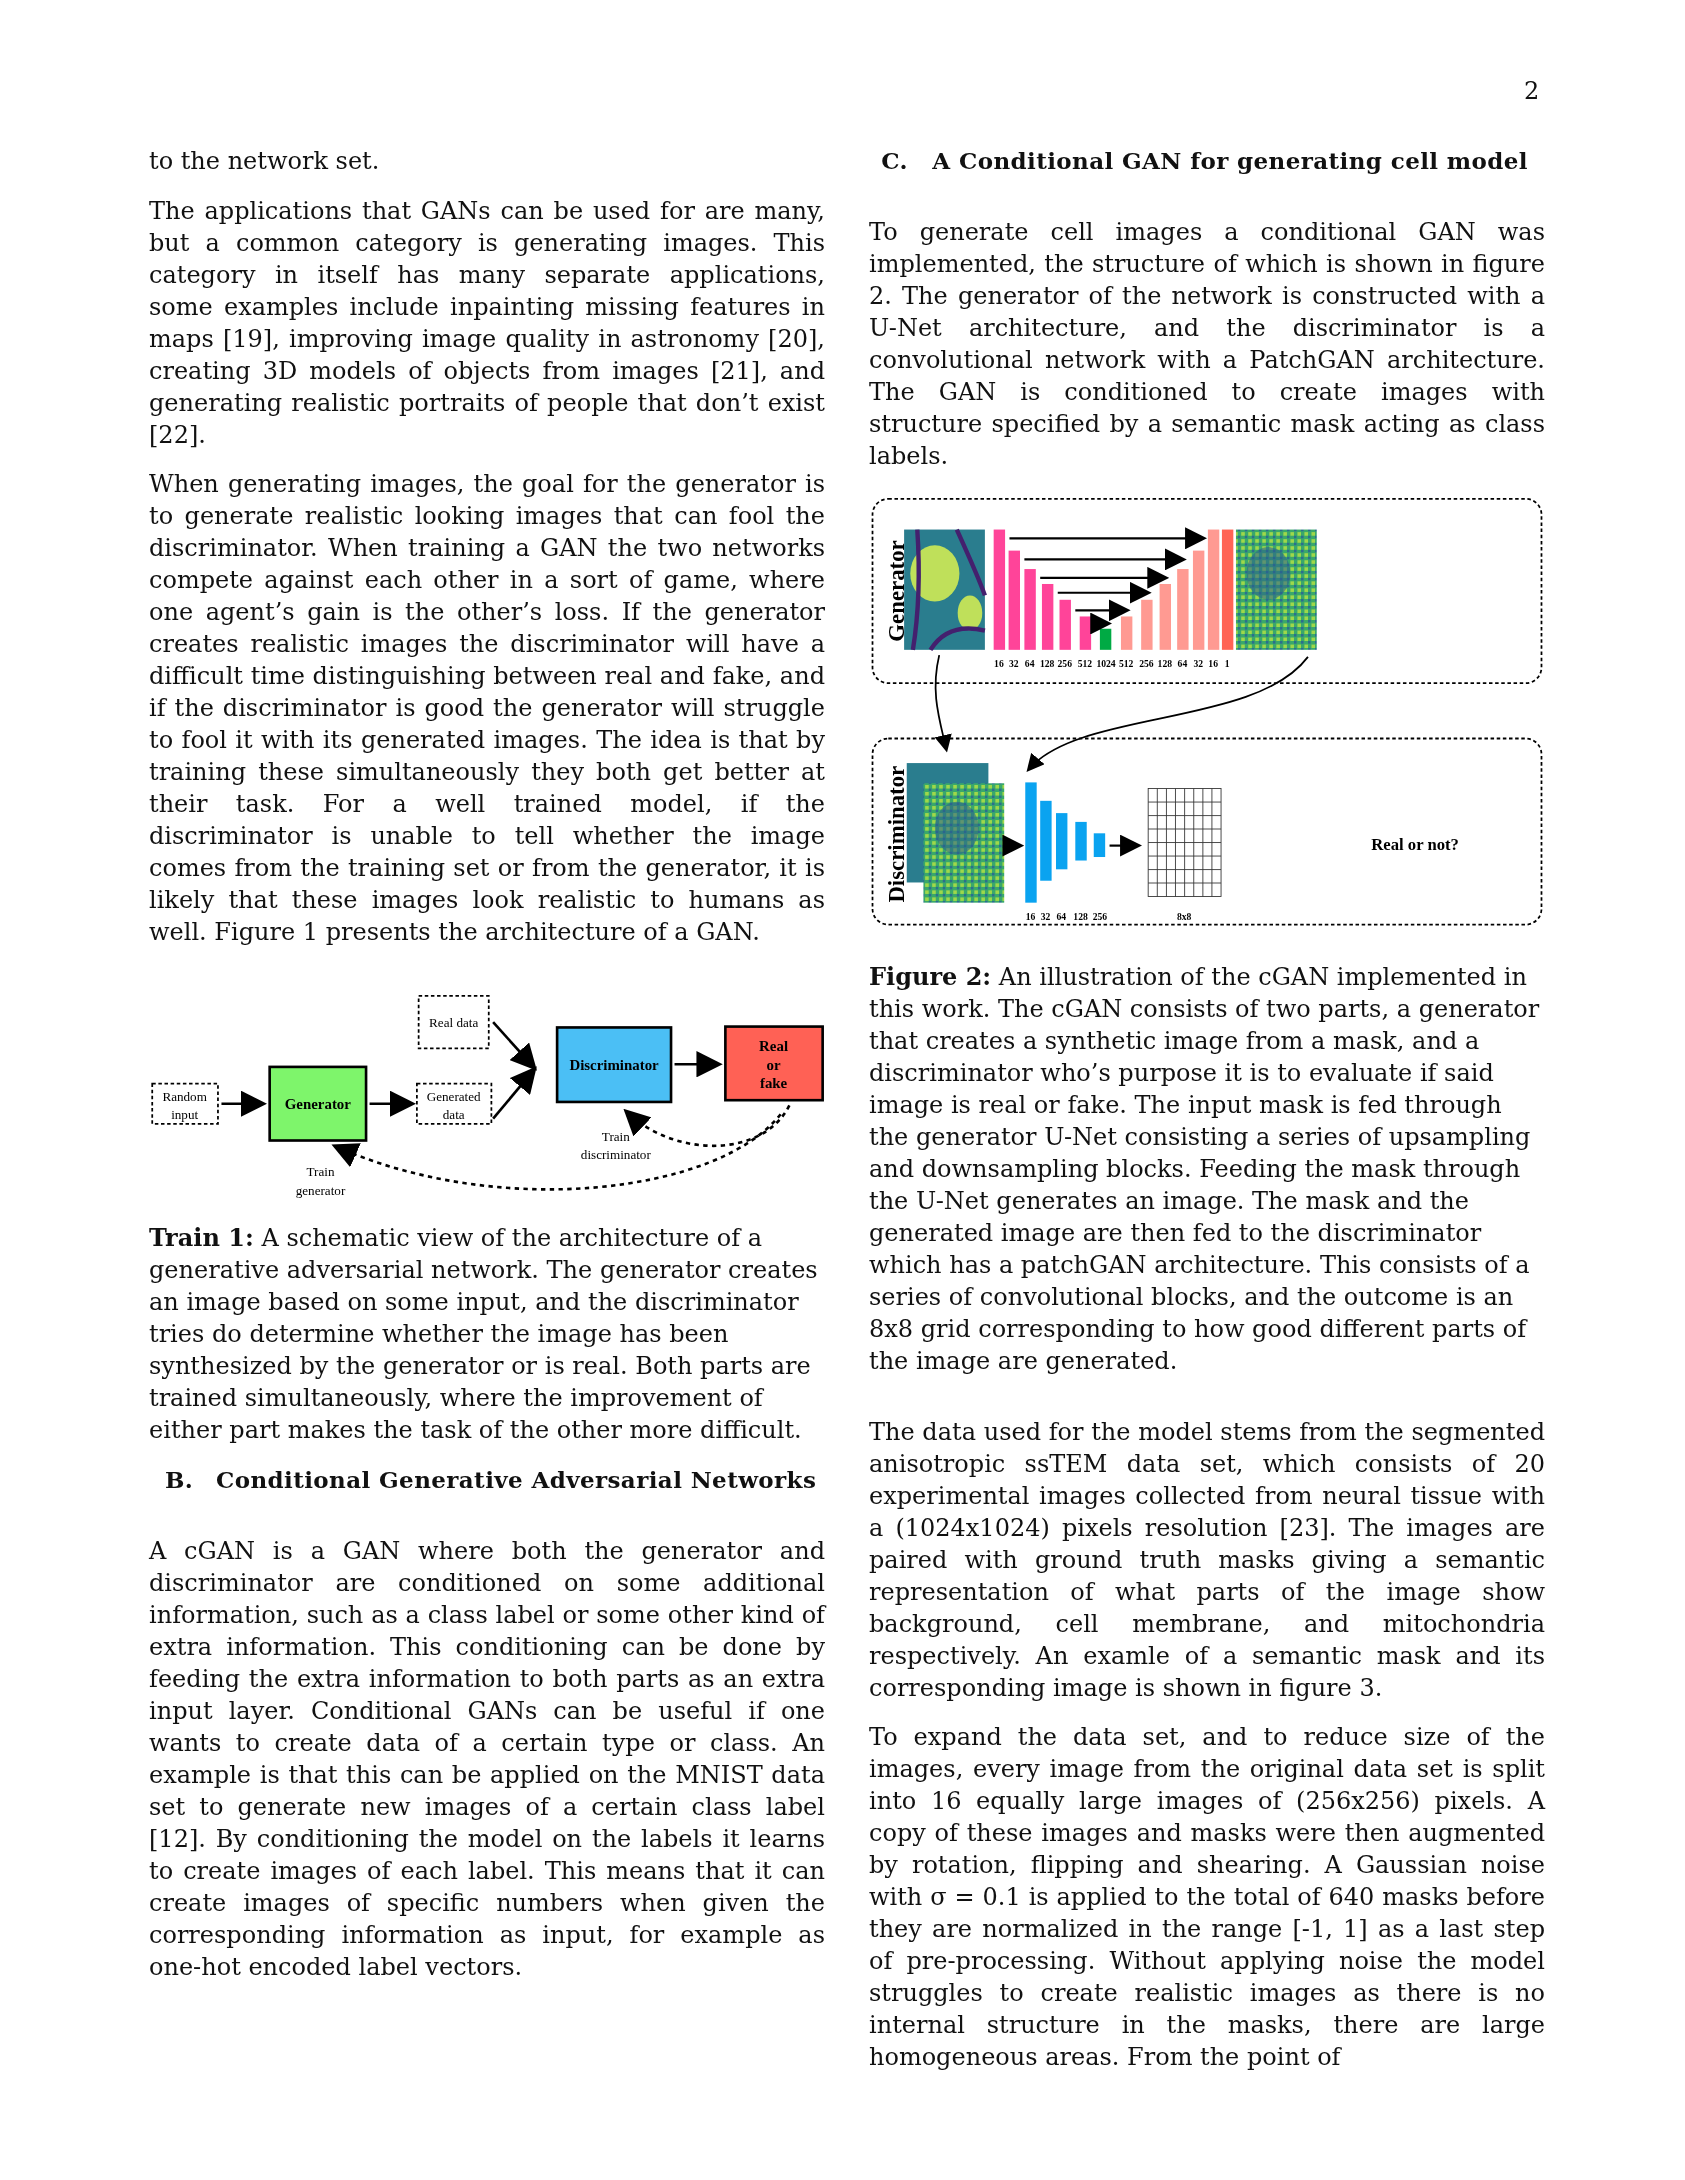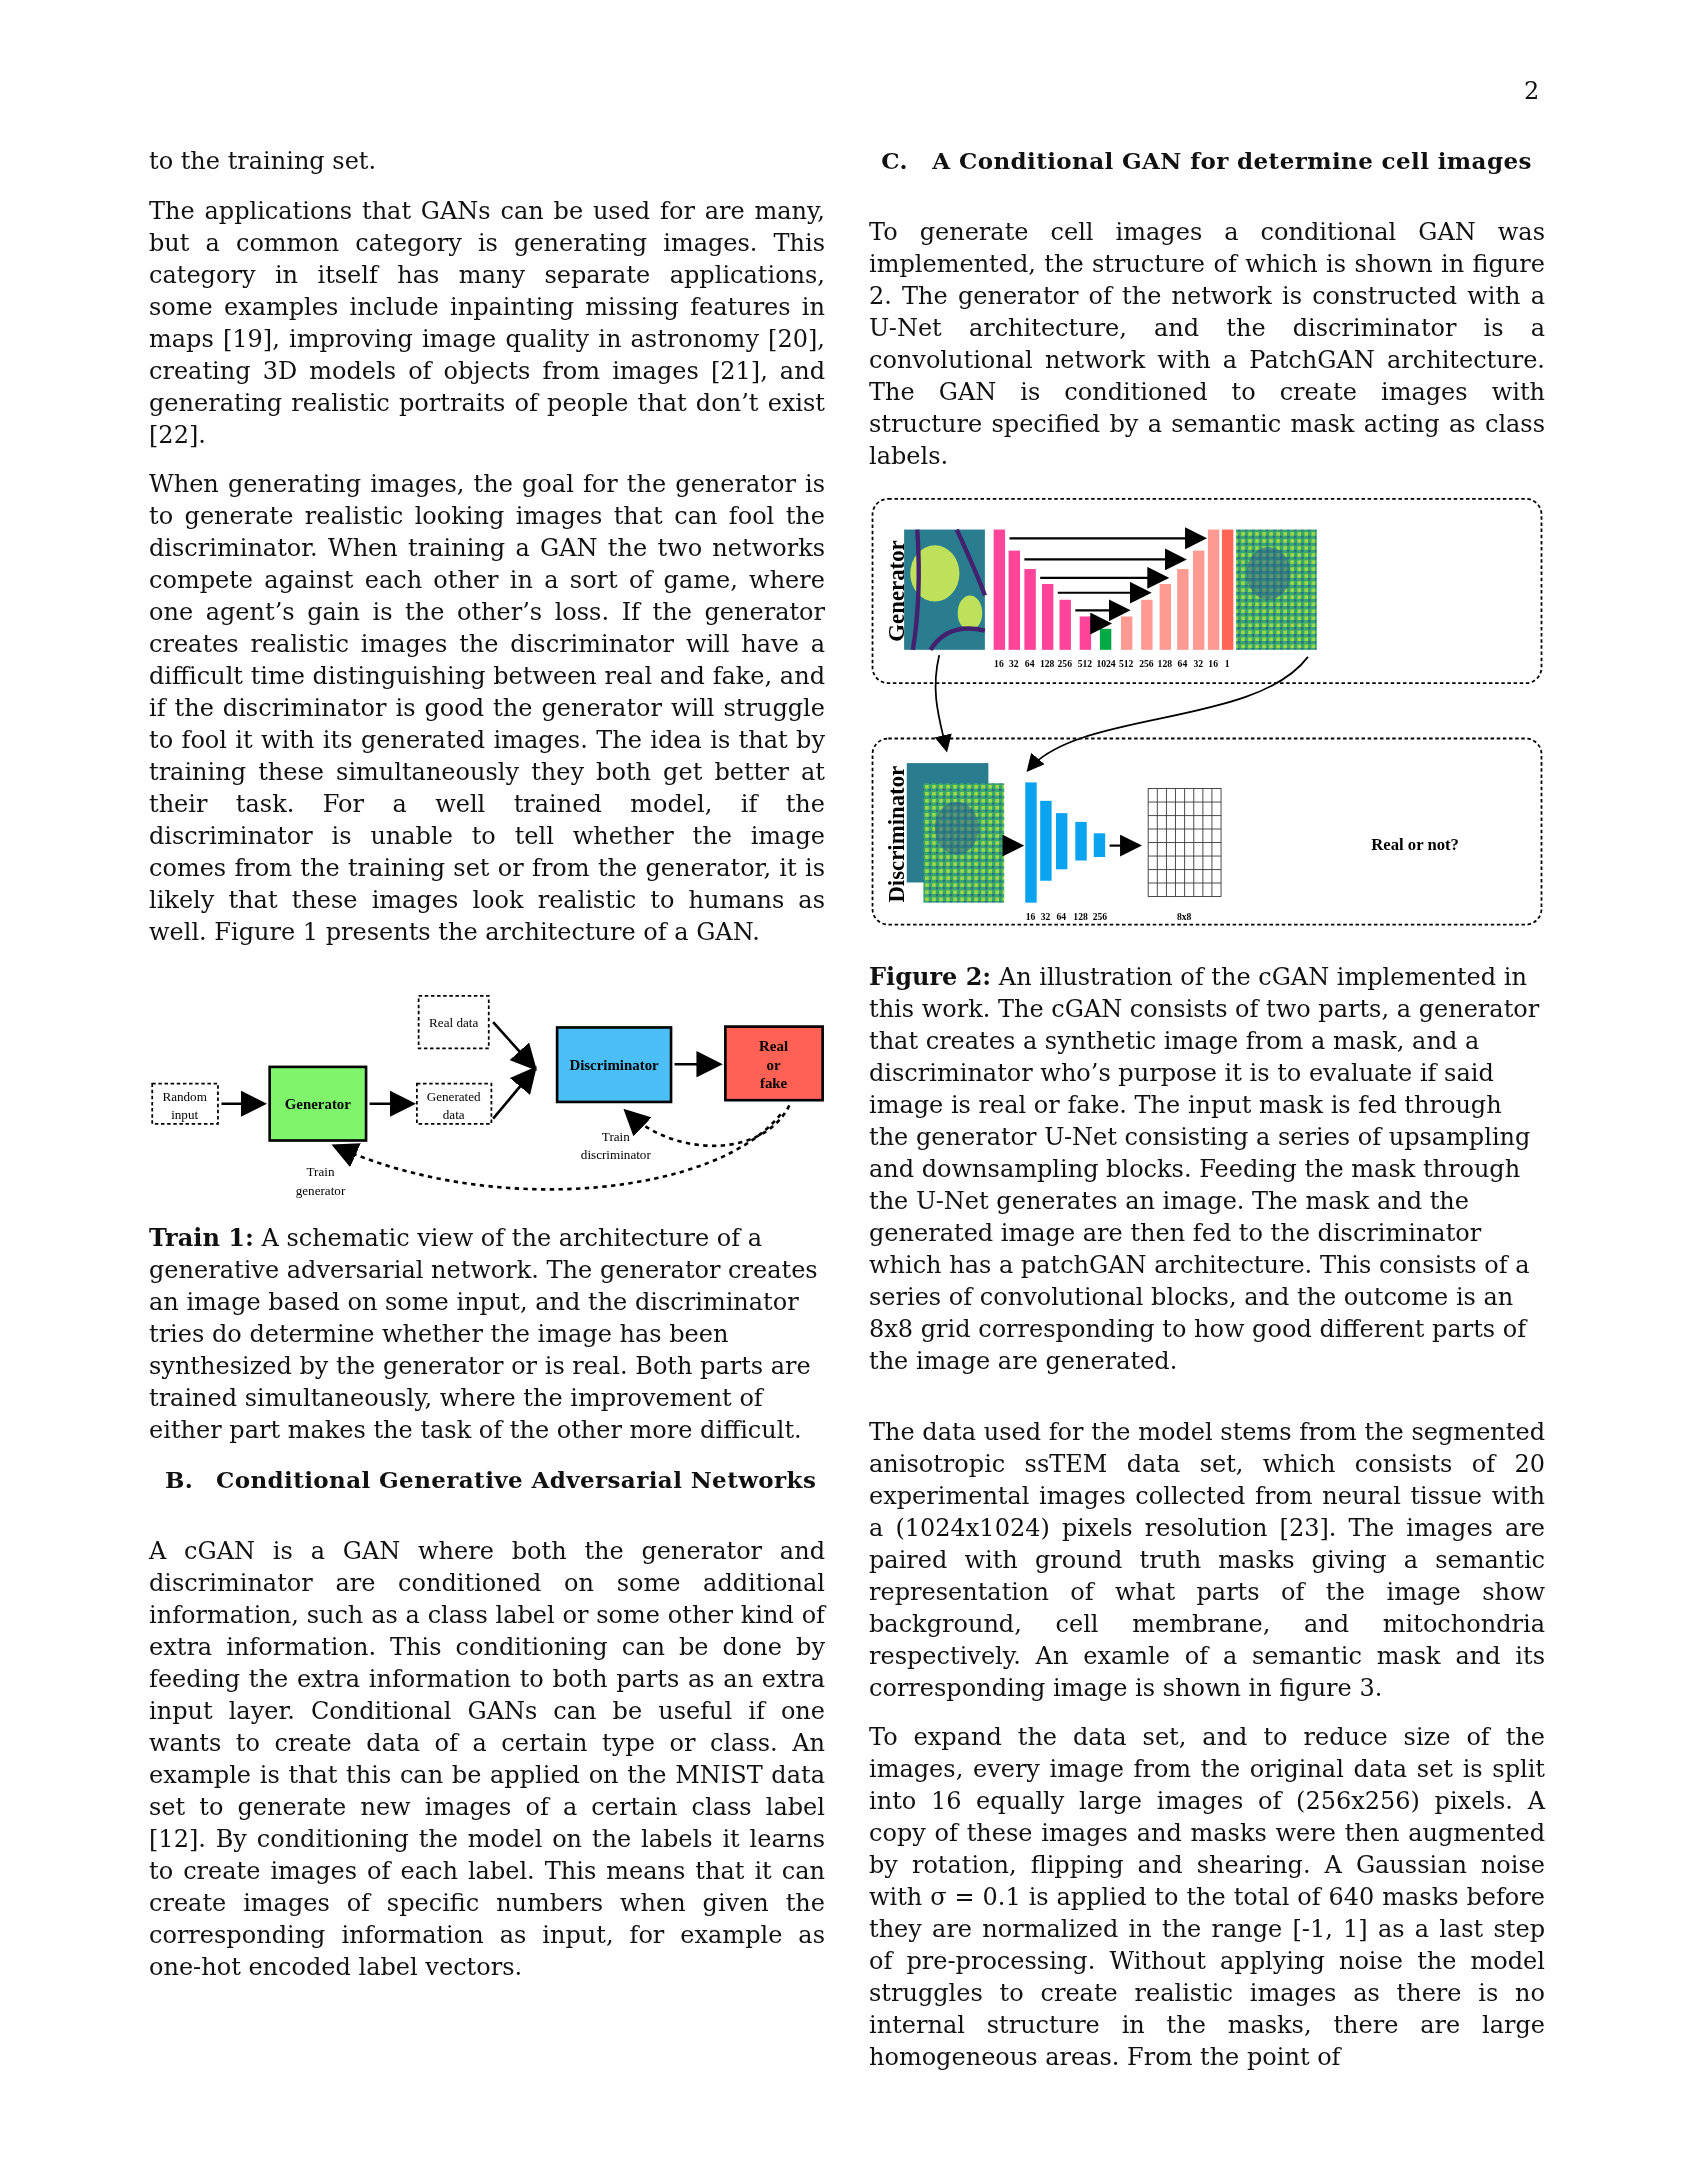--- a/index.html
+++ b/index.html
@@ -16,21 +16,21 @@
   .caption { text-align: left; }
   .fig { position: relative; }
   svg text { font-family: "Liberation Serif", "DejaVu Serif", serif; }
 </style>
 </head>
 <body>
 
 <div class="page-num">2</div>
 
 <div class="col left">
-  <p style="margin-bottom:17.6px">to the training set.</p>
+  <p style="margin-bottom:17.6px">to the network set.</p>
   <p>The applications that GANs can be used for are many, but a common category is generating images. This category in itself has many separate applications, some examples include inpainting missing features in maps [19], improving image quality in astronomy [20], creating 3D models of objects from images [21], and generating realistic portraits of people that don’t exist [22].</p>
   <p>When generating images, the goal for the generator is to generate realistic looking images that can fool the discriminator. When training a GAN the two networks compete against each other in a sort of game, where one agent’s gain is the other’s loss. If the generator creates realistic images the discriminator will have a difficult time distinguishing between real and fake, and if the discriminator is good the generator will struggle to fool it with its generated images. The idea is that by training these simultaneously they both get better at their task. For a well trained model, if the discriminator is unable to tell whether the image comes from the training set or from the generator, it is likely that these images look realistic to humans as well. Figure 1 presents the architecture of a GAN.</p>
 
   <div class="fig" style="margin-top:26px; height:241px;">
     <svg width="676" height="241" viewBox="0 0 770 275" style="font-size:27.5px">
       <defs>
         <marker id="ah" markerWidth="10" markerHeight="10" refX="8" refY="5" orient="auto">
           <path d="M0,0 L10,5 L0,10 z" fill="#000"></path>
         </marker>
       </defs>
@@ -77,21 +77,21 @@
   </p>
 
   <div class="heading" style="padding-left:16px;">
     <span class="num">B.</span><span>Conditional Generative Adversarial Networks</span>
   </div>
   <p>A cGAN is a GAN where both the generator and discriminator are conditioned on some additional information, such as a class label or some other kind of extra information. This conditioning can be done by feeding the extra information to both parts as an extra input layer. Conditional GANs can be useful if one wants to create data of a certain type or class. An example is that this can be applied on the MNIST data set to generate new images of a certain class label [12]. By conditioning the model on the labels it learns to create images of each label. This means that it can create images of specific numbers when given the corresponding information as input, for example as one-hot encoded label vectors.</p>
 </div>
 
 <div class="col right">
   <div class="heading" style="padding-left:12.3px;">
-    <span class="num">C.</span><span>A Conditional GAN for determine cell images</span>
+    <span class="num">C.</span><span>A Conditional GAN for generating cell model</span>
   </div>
   <p>To generate cell images a conditional GAN was implemented, the structure of which is shown in figure 2. The generator of the network is constructed with a U-Net architecture, and the discriminator is a convolutional network with a PatchGAN architecture. The GAN is conditioned to create images with structure specified by a semantic mask acting as class labels.</p>
 
   <div class="fig" style="height:461px; margin-top:12.3px;">
     <svg width="676" height="461" viewBox="0 0 770 525" style="font-size:27.5px">
       <defs>
         <marker id="ah2" markerWidth="10" markerHeight="10" refX="8" refY="5" orient="auto">
           <path d="M0,0 L10,5 L0,10 z" fill="#000"></path>
         </marker>
         <pattern id="noise" width="8" height="8" patternUnits="userSpaceOnUse">

